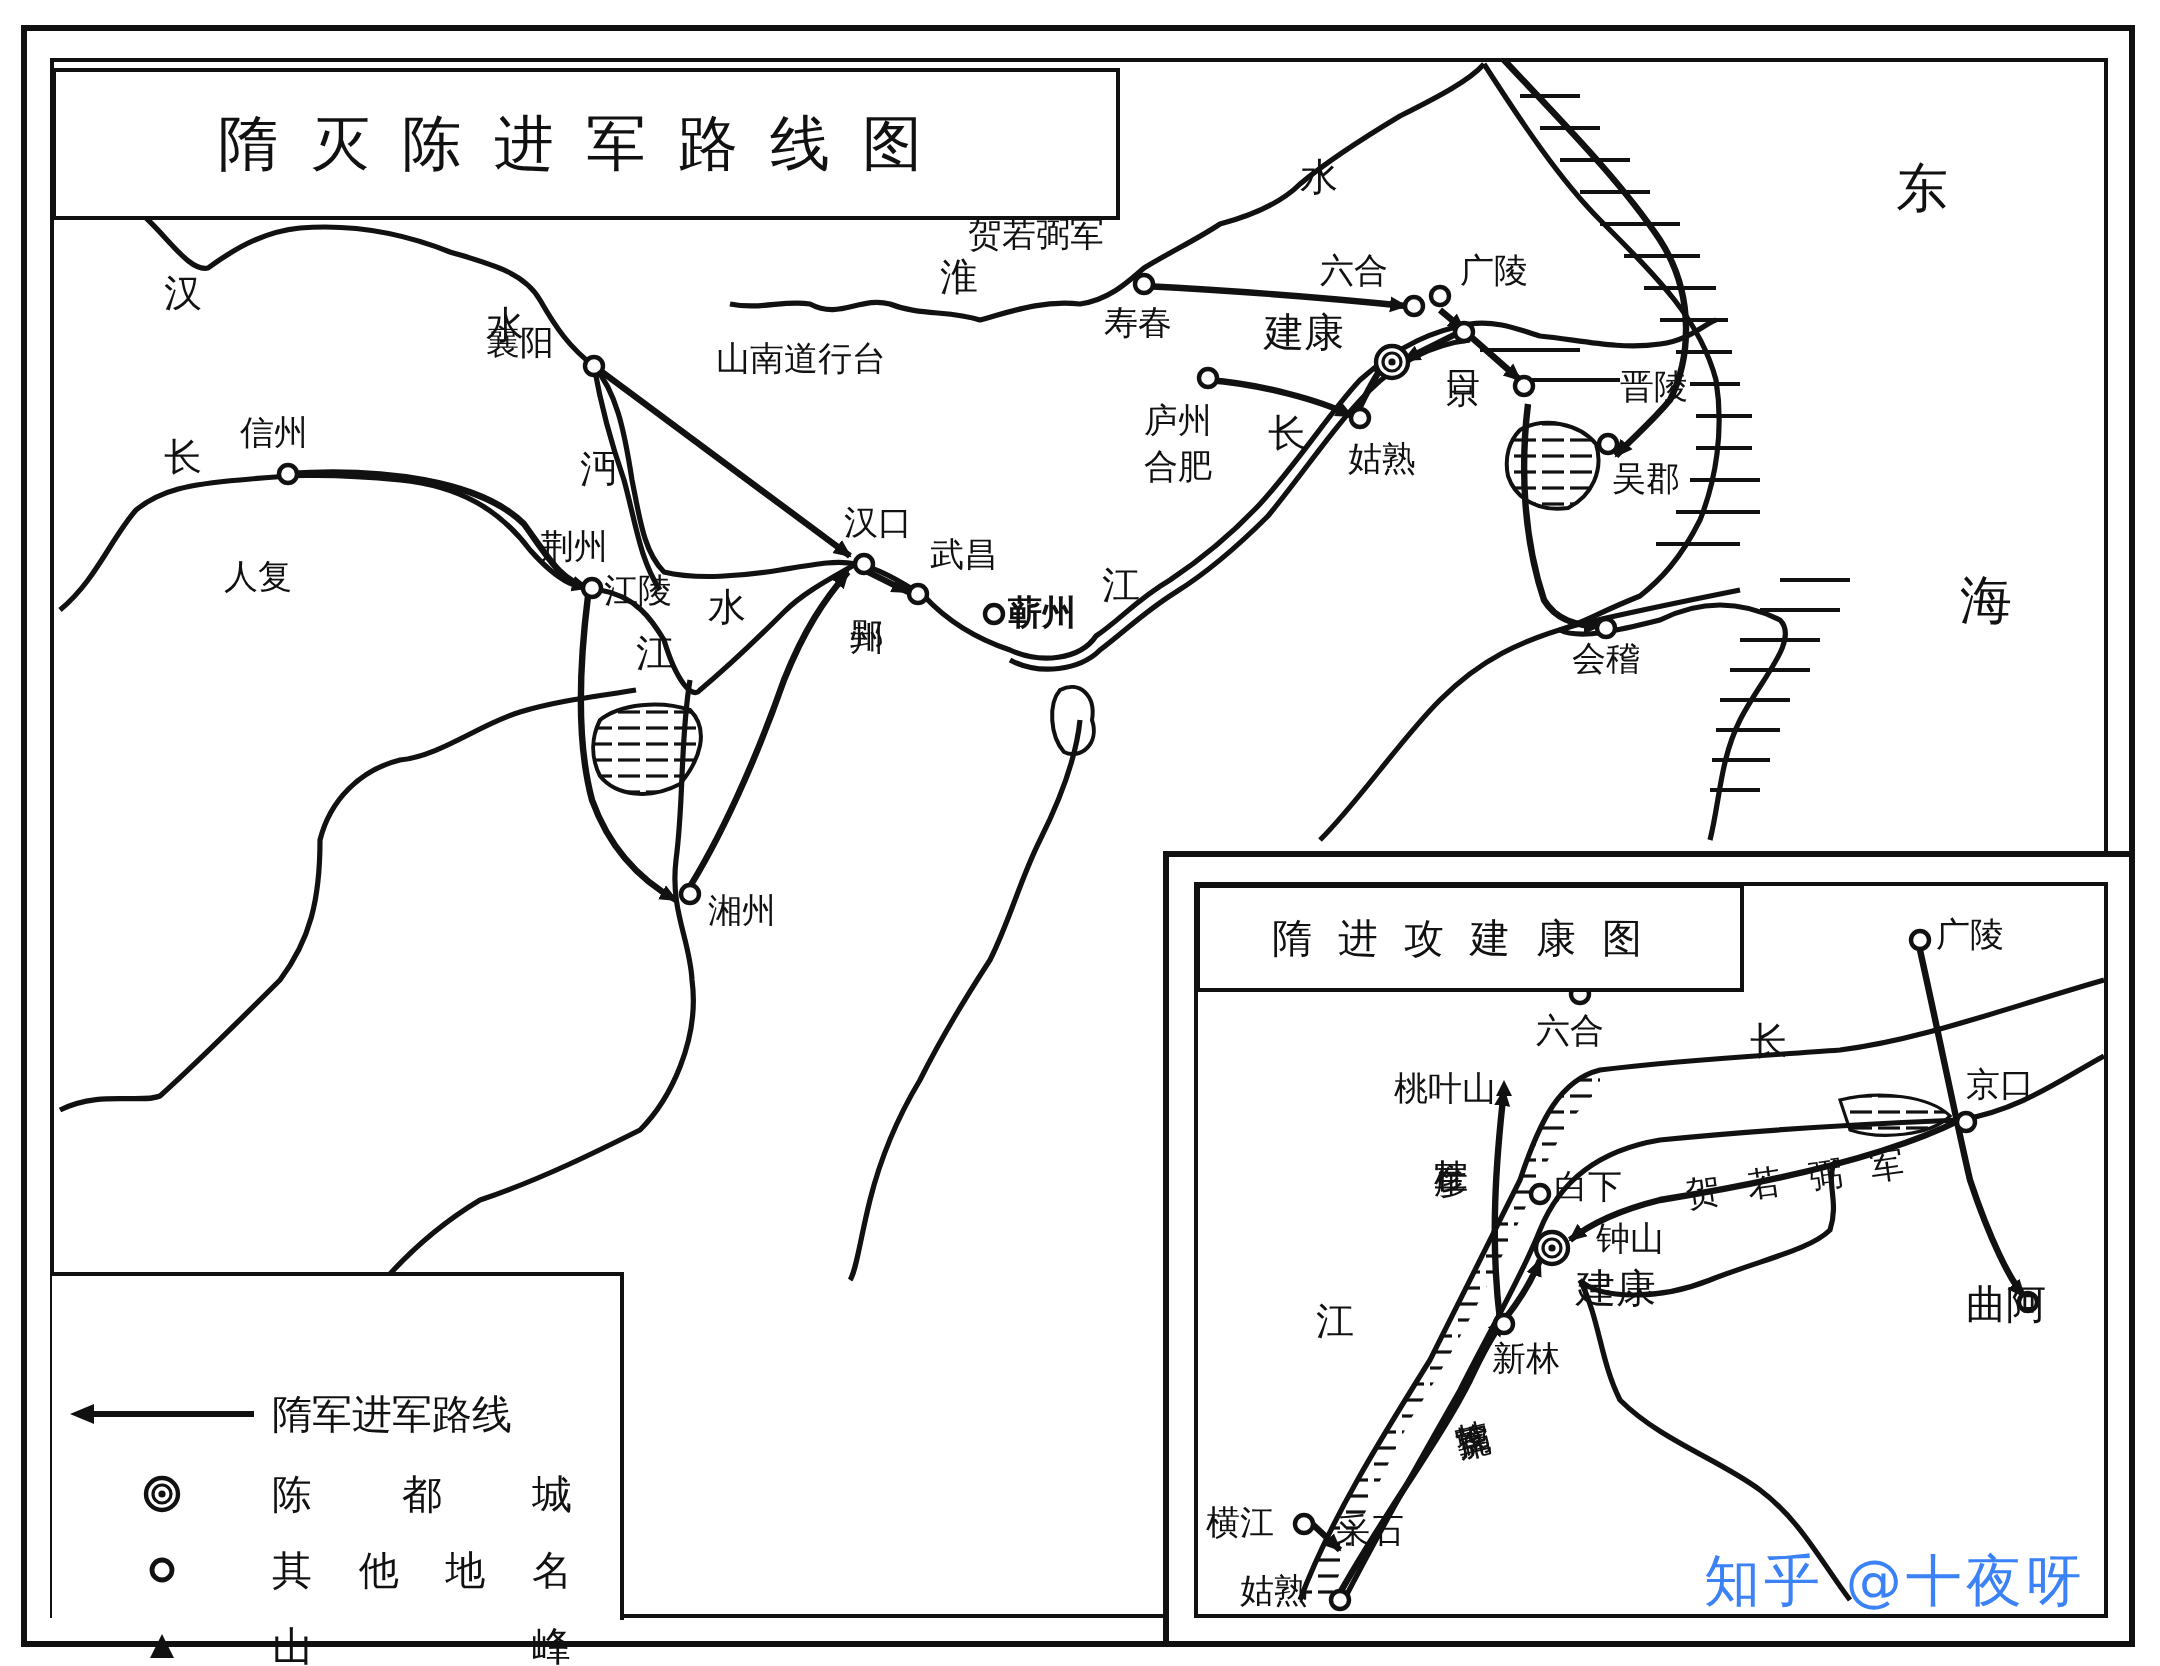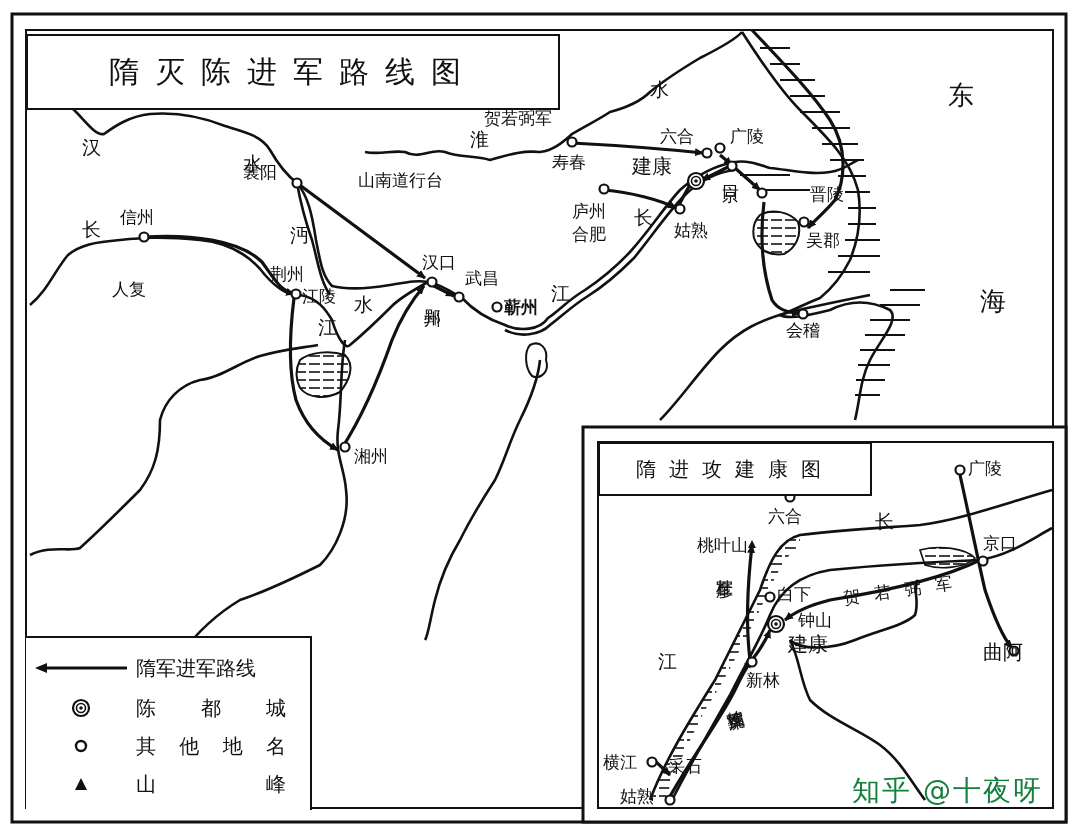--- a/index.html
+++ b/index.html
@@ -7,24 +7,24 @@
   svg{position:absolute;left:0;top:0;}
   .lbl{position:absolute;font-size:17px;line-height:1;white-space:nowrap;color:#111;}
   .lbl.big{font-size:20px;}
   .lbl.river{font-size:19px;}
   .lbl.sea{font-size:26px;}
   .vert{writing-mode:vertical-rl;letter-spacing:1px;}
   .title-box{position:absolute;border:2px solid #111;background:#fff;display:flex;align-items:center;justify-content:center;}
   .title-box span{font-size:30px;letter-spacing:16px;}
   .inset-title span{font-size:20px;letter-spacing:13px;}
   .legend{position:absolute;left:26px;top:636px;width:284px;height:172px;border:2px solid #111;background:#fff;border-left:none;border-bottom:none;}
-  .legend-row{position:absolute;left:0;width:284px;height:36px;display:flex;align-items:center;}
+  .legend-row{position:absolute;left:0;width:284px;height:36px;display:flex;align-items:center;margin-top:39px;}
   .legend-sym{width:110px;display:flex;justify-content:center;align-items:center;}
   .legend-text{font-size:20px;width:150px;display:flex;justify-content:space-between;}
-  .watermark{position:absolute;left:852px;top:772px;font-size:28px;color:#15803d;font-family:"DejaVu Sans","Liberation Sans",sans-serif;letter-spacing:2px;}
+  .watermark{position:absolute;left:852px;top:772px;font-size:28px;color:#3b82f6;font-family:"DejaVu Sans","Liberation Sans",sans-serif;letter-spacing:2px;}
 </style>
 </head>
 <body>
 
 <svg width="1080" height="833" viewBox="0 0 1080 833">
   <defs>
     <marker id="ah" markerWidth="10" markerHeight="10" refX="8" refY="5" orient="auto" markerUnits="userSpaceOnUse">
       <path d="M0,1 L9,5 L0,9 Z" fill="#111"></path>
     </marker>
     <pattern id="water" width="14" height="8" patternUnits="userSpaceOnUse">

